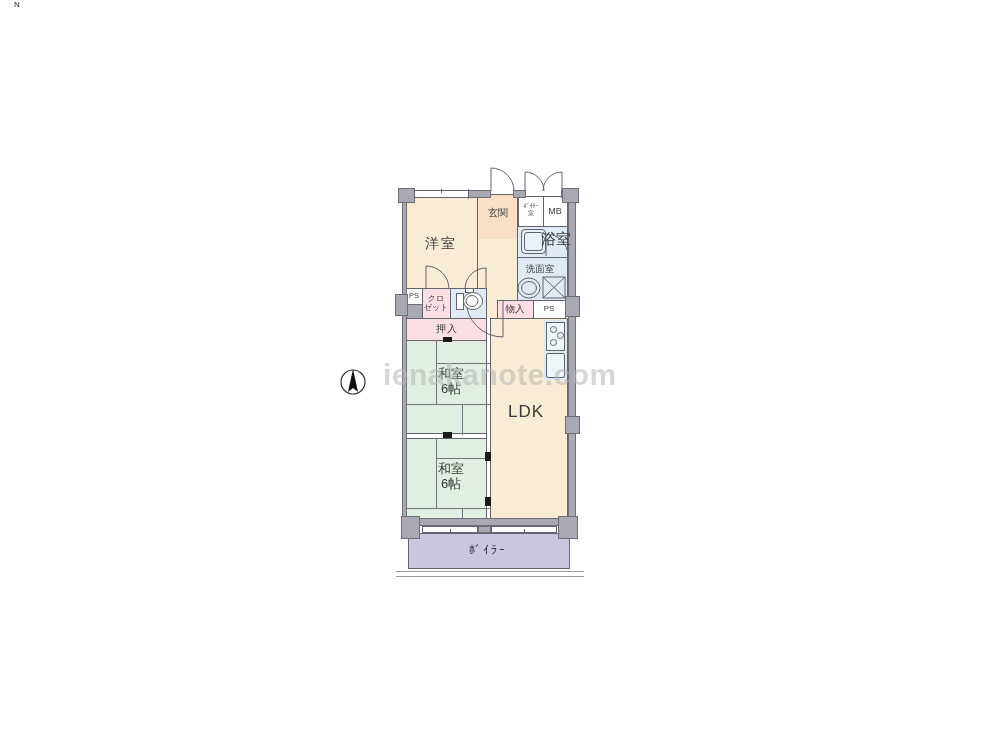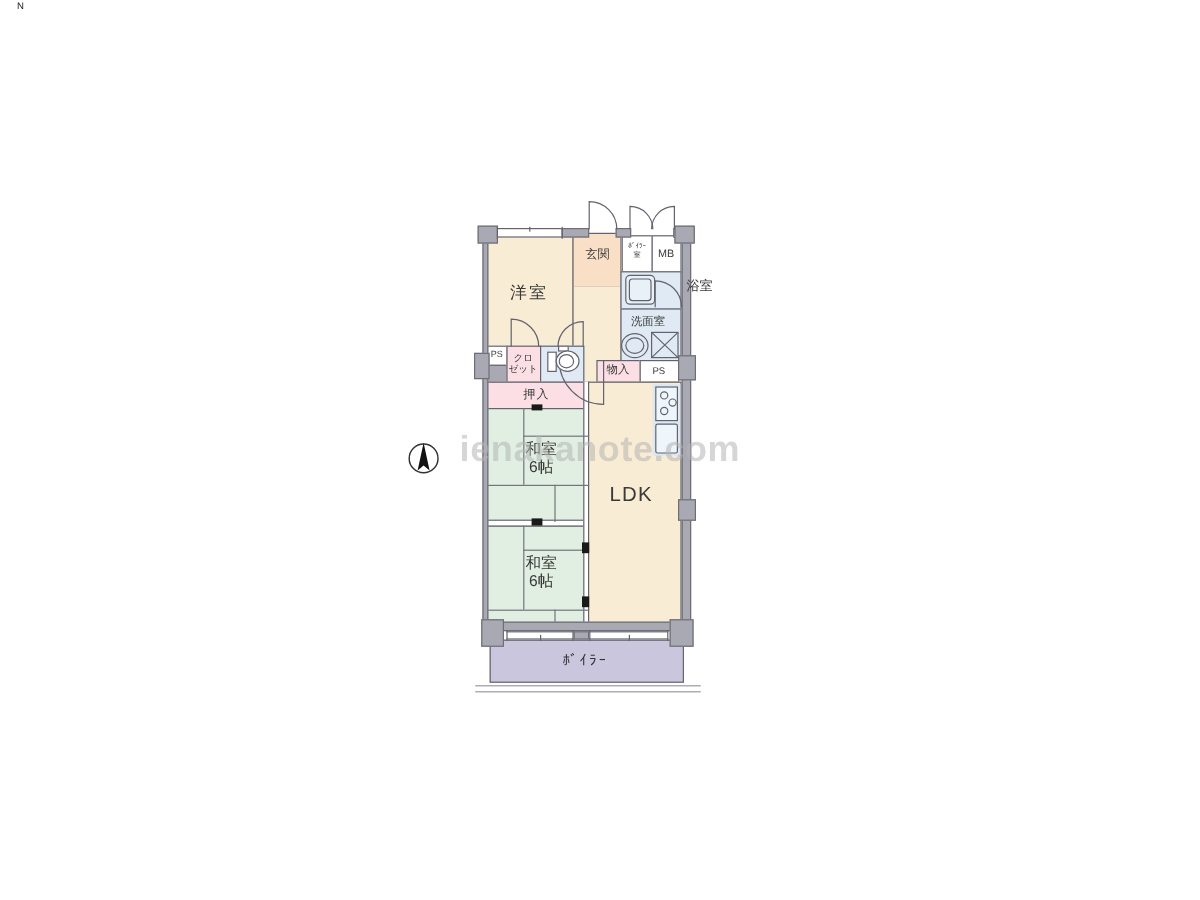--- a/index.html
+++ b/index.html
@@ -101,21 +101,21 @@
 
   
   #bal-l1{left:396px;top:571px;width:188px;height:1px;background:#9a9aa4;}
   #bal-l2{left:396px;top:576px;width:188px;height:1px;background:#9a9aa4;}
 
   
   #lbl-yoshitsu{left:441px;top:243px;font-size:14px;letter-spacing:2px;}
   #lbl-genkan{left:498px;top:213px;font-size:10px;}
   #lbl-boiler{left:531px;top:210px;font-size:6px;line-height:1.2;}
   #lbl-mb{left:555px;top:211px;font-size:9px;text-align:center;}
-  #lbl-bath{left:556px;top:239px;font-size:11px;margin-left:27px;}
+  #lbl-bath{left:556px;top:239px;font-size:15px;}
   #lbl-senmen{left:540px;top:269px;font-size:9.5px;}
   #lbl-psl{left:414px;top:296px;font-size:7.5px;}
   #lbl-closet{left:436px;top:303px;font-size:8px;}
   #lbl-monoire{left:515px;top:309px;font-size:9.5px;}
   #lbl-psr{left:549px;top:309px;font-size:8px;}
   #lbl-oshiire{left:447px;top:329px;font-size:10px;letter-spacing:1px;}
   #lbl-w1{left:451px;top:382px;font-size:13px;}
   #lbl-w2{left:451px;top:477px;font-size:13px;}
   #lbl-ldk{left:526px;top:412px;font-size:17px;letter-spacing:1px;}
   #lbl-balcony{left:488px;top:551px;font-size:12px;letter-spacing:2px;color:#33333c;}

